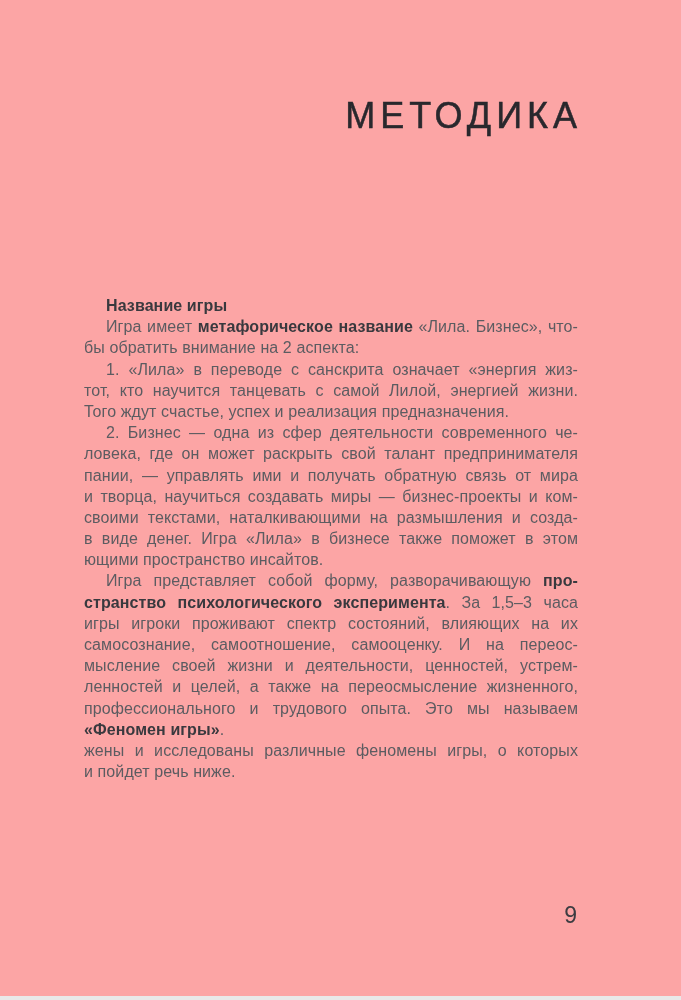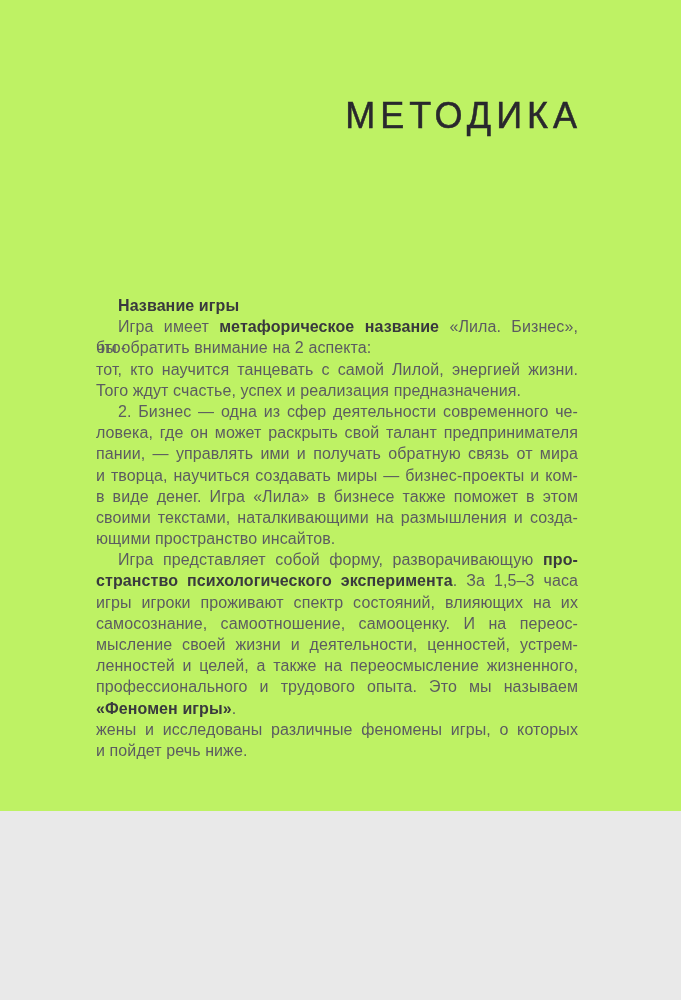--- a/index.html
+++ b/index.html
@@ -1,21 +1,21 @@
 <!DOCTYPE html>
 <html><head>
 <meta charset="utf-8">
 <style>
   * { margin: 0; padding: 0; box-sizing: border-box; }
   html, body { background: #e9e9e9; }
   .page {
     position: relative;
     width: 681px;
-    height: 811px;
-    background: #bef264;
+    height: 996px;
+    background: #fca5a5;
     font-family: "Liberation Sans", "DejaVu Sans", sans-serif;
     overflow: hidden;
     margin: 0 auto;
   }
   .chapter-title {
     position: absolute;
     top: 94px;
     right: 104px;
     margin-right: -5px; 
     text-align: right;
@@ -36,21 +36,20 @@
     line-height: 21.2px;
     color: #5c5c61;
     letter-spacing: 0.1px;
   }
   .line {
     text-align: justify;
     text-align-last: justify;
     height: 21.2px;
     overflow: visible;
     white-space: normal;
-    margin-left: 12px;
   }
   .line.last { text-align-last: left; }
   .line.first { text-indent: 22px; }
   .line strong { font-weight: 700; color: #39393e; }
   .line.heading {
     text-align-last: left;
     font-weight: 700;
     color: #39393e;
   }
   .page-number {
@@ -67,28 +66,29 @@
 
 <div class="page">
 
   <h1 class="chapter-title"><span>МЕТОДИКА</span><br></h1>
 
   <main class="body-text">
 
   <div class="line heading first">Название игры</div>
       <div class="line first"><span>Игра имеет </span><strong>метафорическое название</strong><span> «Лила. Бизнес», что-</span></div>
       <div class="line last"><span>бы обратить внимание на 2 аспекта:</span></div>
+      <div class="line first"><span>1. «Лила» в переводе с санскрита означает «энергия жиз-</span></div>
       <div class="line"><span>тот, кто научится танцевать с самой Лилой, энергией жизни.</span></div>
       <div class="line last"><span>Того ждут счастье, успех и реализация предназначения.</span></div>
       <div class="line first"><span>2. Бизнес — одна из сфер деятельности современного че-</span></div>
       <div class="line"><span>ловека, где он может раскрыть свой талант предпринимателя</span></div>
       <div class="line"><span>пании, — управлять ими и получать обратную связь от мира</span></div>
       <div class="line"><span>и творца, научиться создавать миры — бизнес-проекты и ком-</span></div>
+      <div class="line"><span>своими текстами, наталкивающими на размышления и созда-</span></div>
       <div class="line"><span>в виде денег. Игра «Лила» в бизнесе также поможет в этом</span></div>
-      <div class="line"><span>своими текстами, наталкивающими на размышления и созда-</span></div>
       <div class="line last"><span>ющими пространство инсайтов.</span></div>
       <div class="line first"><span>Игра представляет собой форму, разворачивающую </span><strong>про-</strong></div>
       <div class="line"><strong>странство психологического эксперимента</strong><span>. За 1,5–3 часа</span></div>
       <div class="line"><span>игры игроки проживают спектр состояний, влияющих на их</span></div>
       <div class="line"><span>самосознание, самоотношение, самооценку. И на переос-</span></div>
       <div class="line"><span>мысление своей жизни и деятельности, ценностей, устрем-</span></div>
       <div class="line"><span>ленностей и целей, а также на переосмысление жизненного,</span></div>
       <div class="line"><span>профессионального и трудового опыта. Это мы называем</span></div>
       <div class="line last"><strong>«Феномен игры»</strong><span>.</span></div>
       <div class="line"><span>жены и исследованы различные феномены игры, о которых</span></div>

